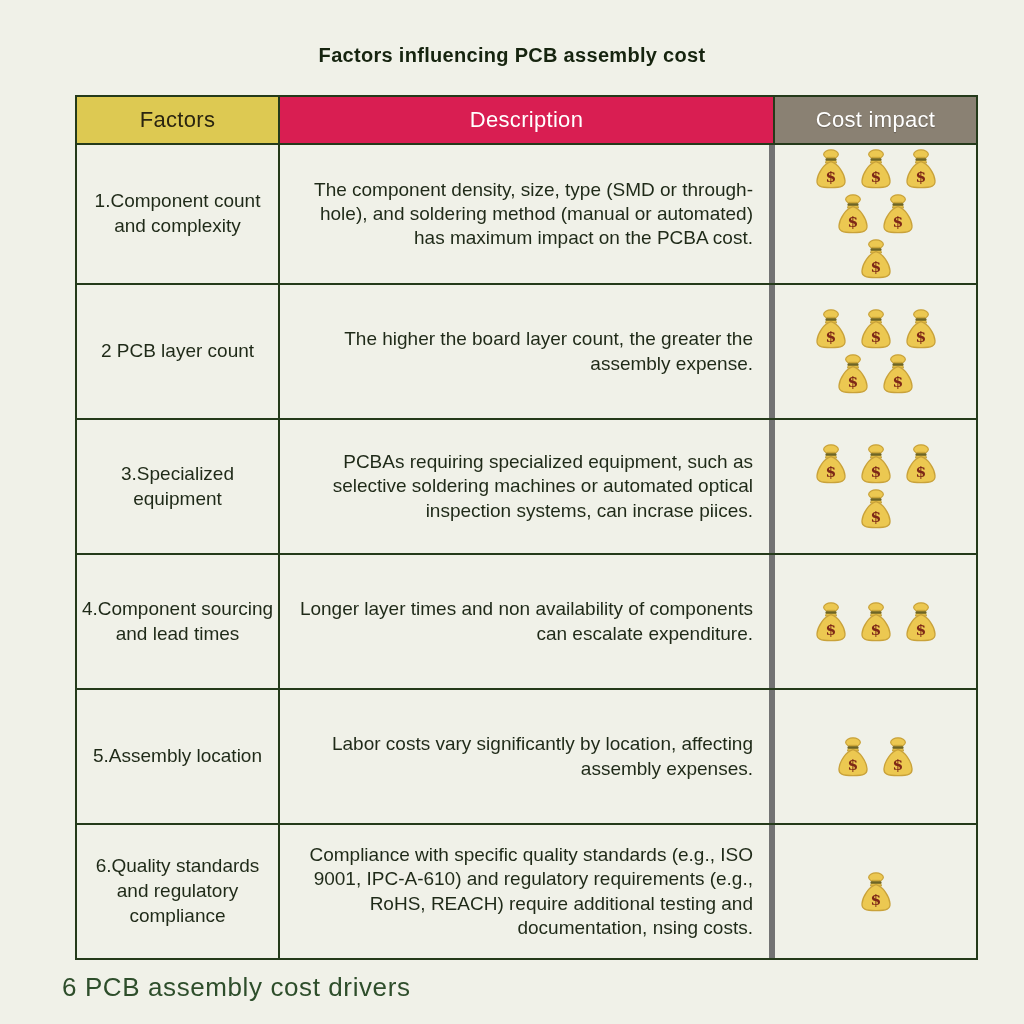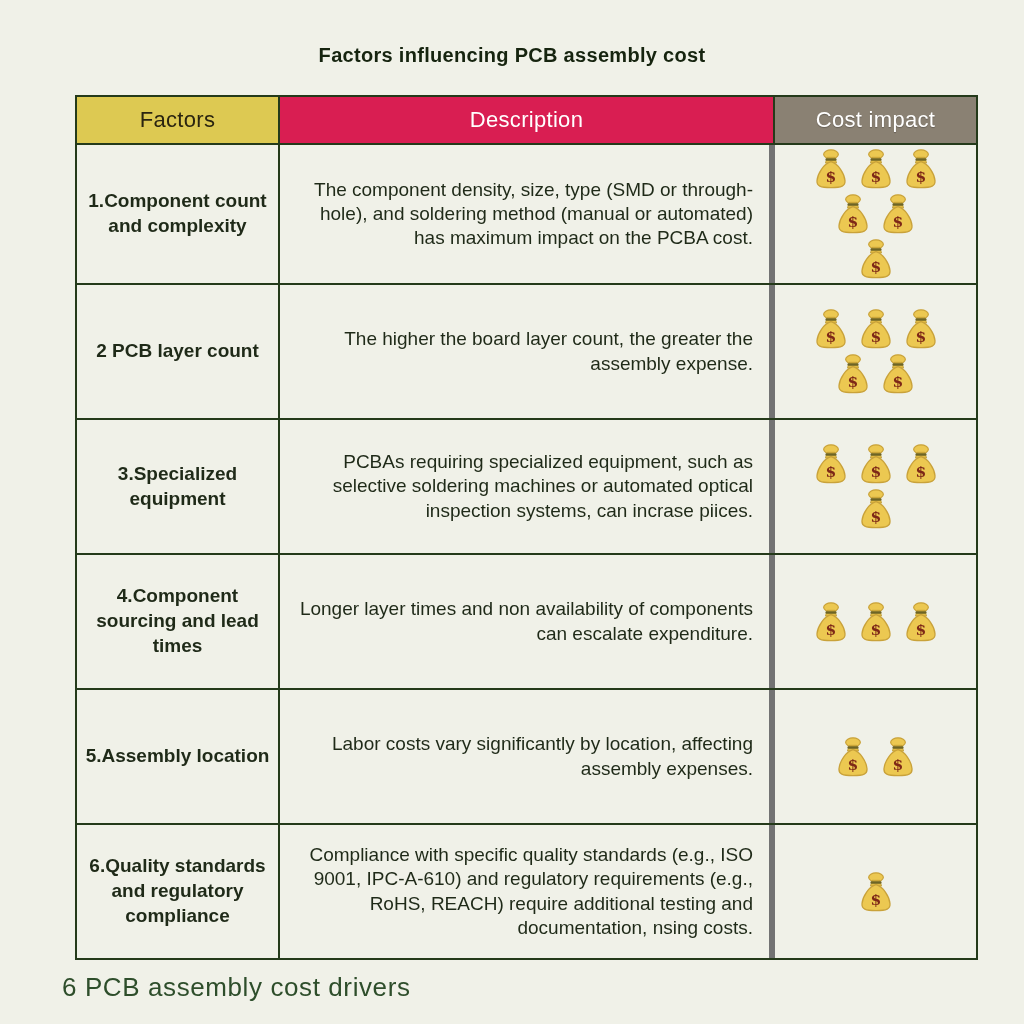--- a/index.html
+++ b/index.html
@@ -26,21 +26,20 @@
   .th-desc{background:#d91e52;color:#ffffff;border-right:2px solid #243a1a;}
   .th-cost{background:#8a8173;color:#ffffff;text-shadow:0 1px 1px rgba(0,0,0,0.25);}
   .tr{border-top:2px solid #243a1a;}
   .tr-1{height:138px;}
   .tr-n{height:133px;}
   .td{box-sizing:border-box;height:100%;}
   .td-factor{
     display:flex;align-items:center;justify-content:center;text-align:center;
     padding:8px 3px;font-size:19px;color:#1f2a18;line-height:1.3;
     border-right:2px solid #243a1a;
-    font-weight:bold;
   }
   .td-desc{
     display:flex;align-items:center;
     padding:8px 16px;font-size:19px;color:#1f2a18;line-height:1.28;
     border-right:6px solid #737373;
     text-align:right;
   }
   .td-cost{
     display:flex;flex-direction:column;align-items:center;justify-content:center;gap:3px;
   }

